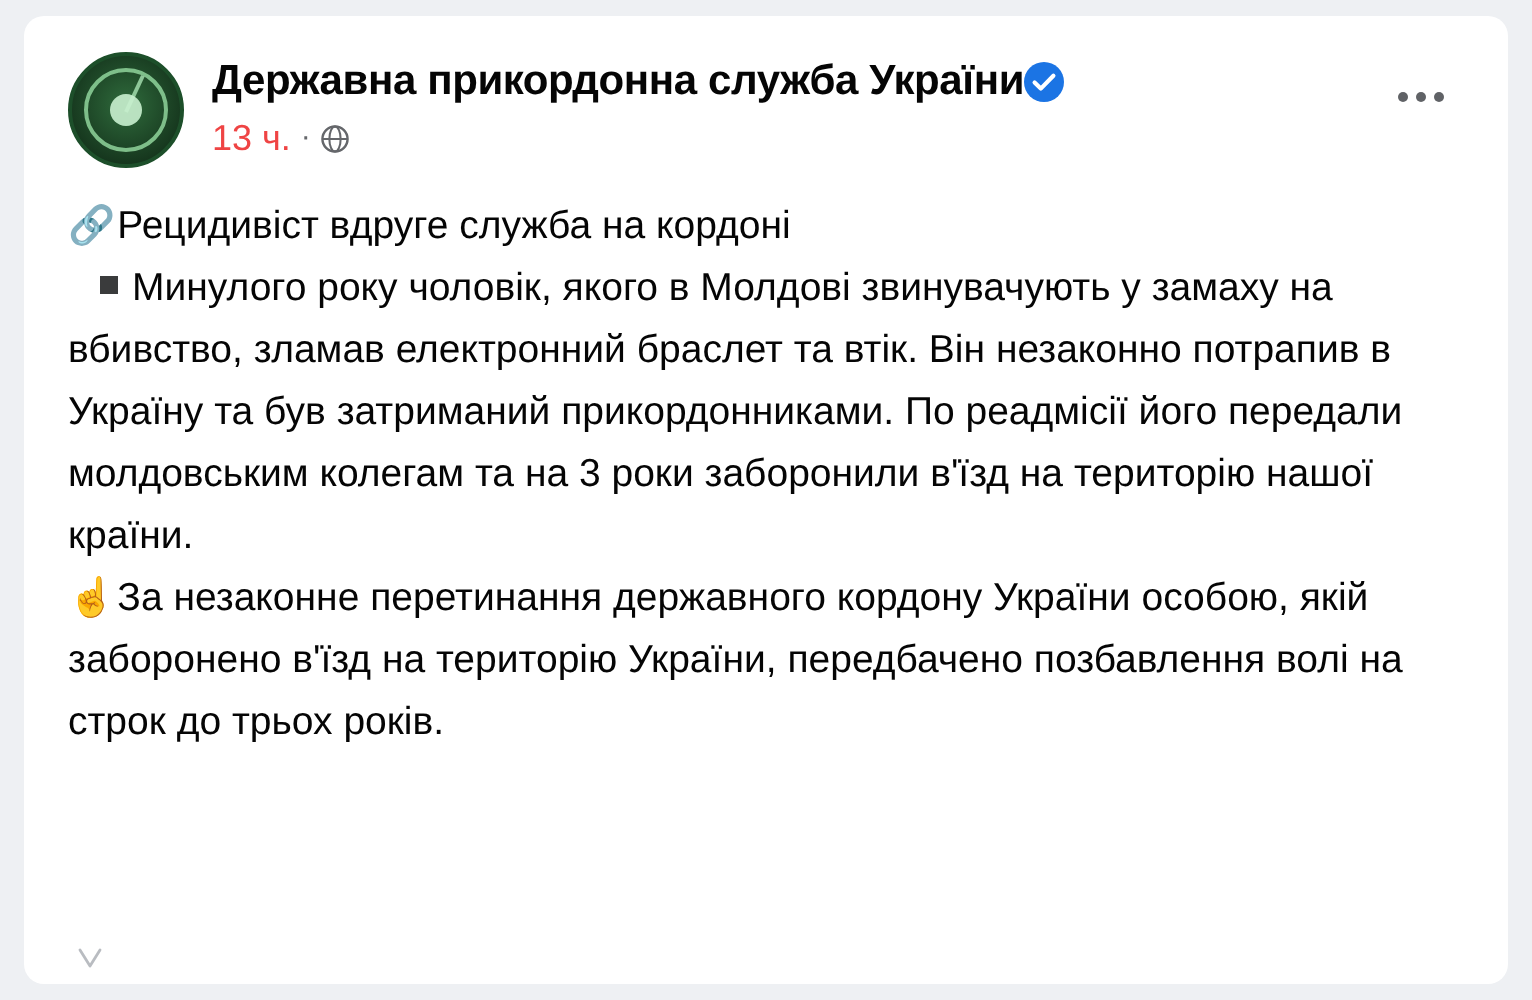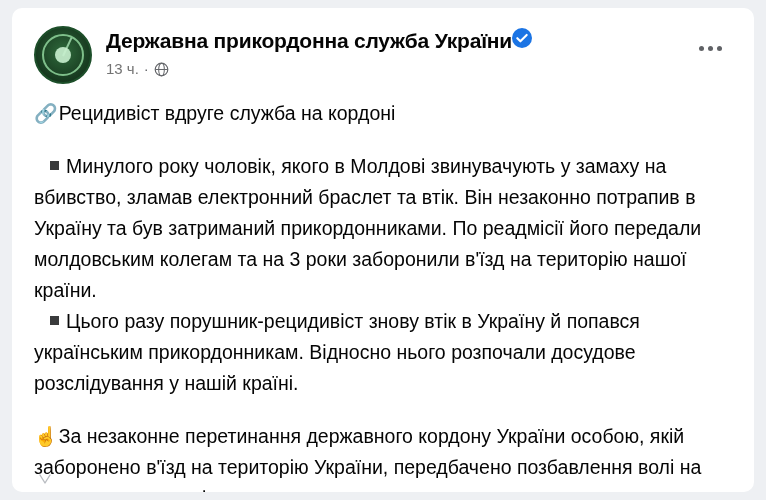--- a/index.html
+++ b/index.html
@@ -79,21 +79,21 @@
 
   .header-text {
     margin-left: 14px;
     flex: 1 1 auto;
     min-width: 0;
     padding-top: 2px;
   }
 
   .page-name-row {
     display: flex;
-    align-items: flex-start;
+    align-items: center;
     gap: 0;
   }
 
   .page-name {
     font-size: 21px;
     font-weight: bold;
     color: #050505;
     letter-spacing: -0.2px;
     line-height: 26px;
     white-space: nowrap;
@@ -107,22 +107,22 @@
   }
 
   .meta-row {
     display: flex;
     align-items: center;
     gap: 5px;
     margin-top: 6px;
   }
 
   .meta-time {
-    font-size: 15px;
-    color: #737373;
+    font-size: 18px;
+    color: #ef4444;
     line-height: 18px;
   }
 
   .meta-dot {
     font-size: 15px;
     color: #65676b;
     line-height: 18px;
   }
 
   .globe-icon {
@@ -159,21 +159,20 @@
     line-height: 31px;
   }
 
   .para {
     margin: 0 0 0 0;
   }
   .para + .para {
     margin-top: 0;
   }
   .para.gap {
-    margin-top: 22px;
   }
 
   .emoji {
     font-size: 19px;
     margin-right: 1px;
   }
 
   .bullet-sq {
     display: inline-block;
     width: 9px;
@@ -243,23 +242,20 @@
   <div class="post-body">
 
     <div class="para">
       <span class="emoji link-emoji">🔗</span><span>Рецидивіст вдруге служба на кордоні</span>
     </div>
 
     <div class="para gap">
       <span class="bullet-sq"></span><span>Минулого року чоловік, якого в Молдові звинувачують у замаху на вбивство, зламав електронний браслет та втік. Він незаконно потрапив в Україну та був затриманий прикордонниками. По реадмісії його передали молдовським колегам та на 3 роки заборонили в'їзд на територію нашої країни.</span>
     </div>
 
-    <div class="para">
-      <span class="bullet-sq"></span><span>Цього разу порушник-рецидивіст знову втік в Україну й попався українським прикордонникам. Відносно нього розпочали досудове розслідування у нашій країні.</span>
-    </div>
 
     <div class="para gap">
       <span class="emoji">☝️</span><span>За незаконне перетинання державного кордону України особою, якій заборонено в'їзд на територію України, передбачено позбавлення волі на строк до трьох років.</span>
     </div>
 
   </div>
 
   <div class="scroll-hint">
     <svg viewBox="0 0 14 14" width="14" height="14">
       <path d="M2 3 L7 11 L12 3" fill="none" stroke="#b9bcc1" stroke-width="1.4" stroke-linecap="round" stroke-linejoin="round"></path>

